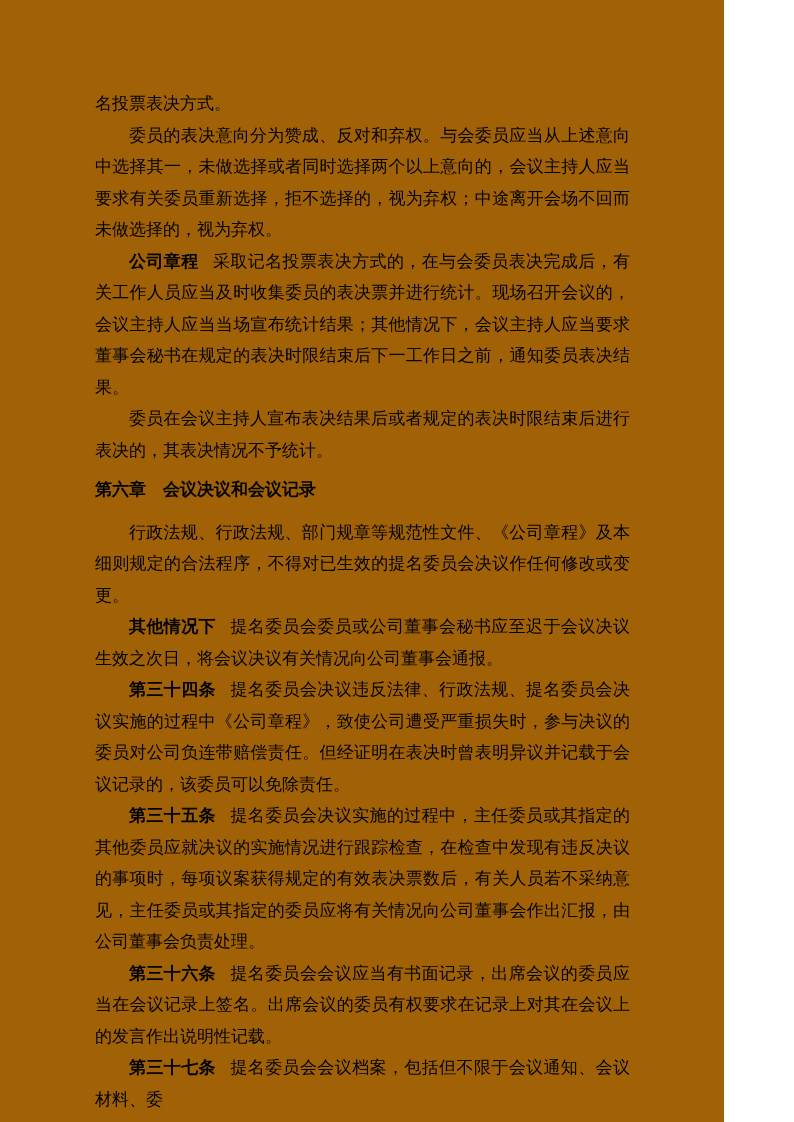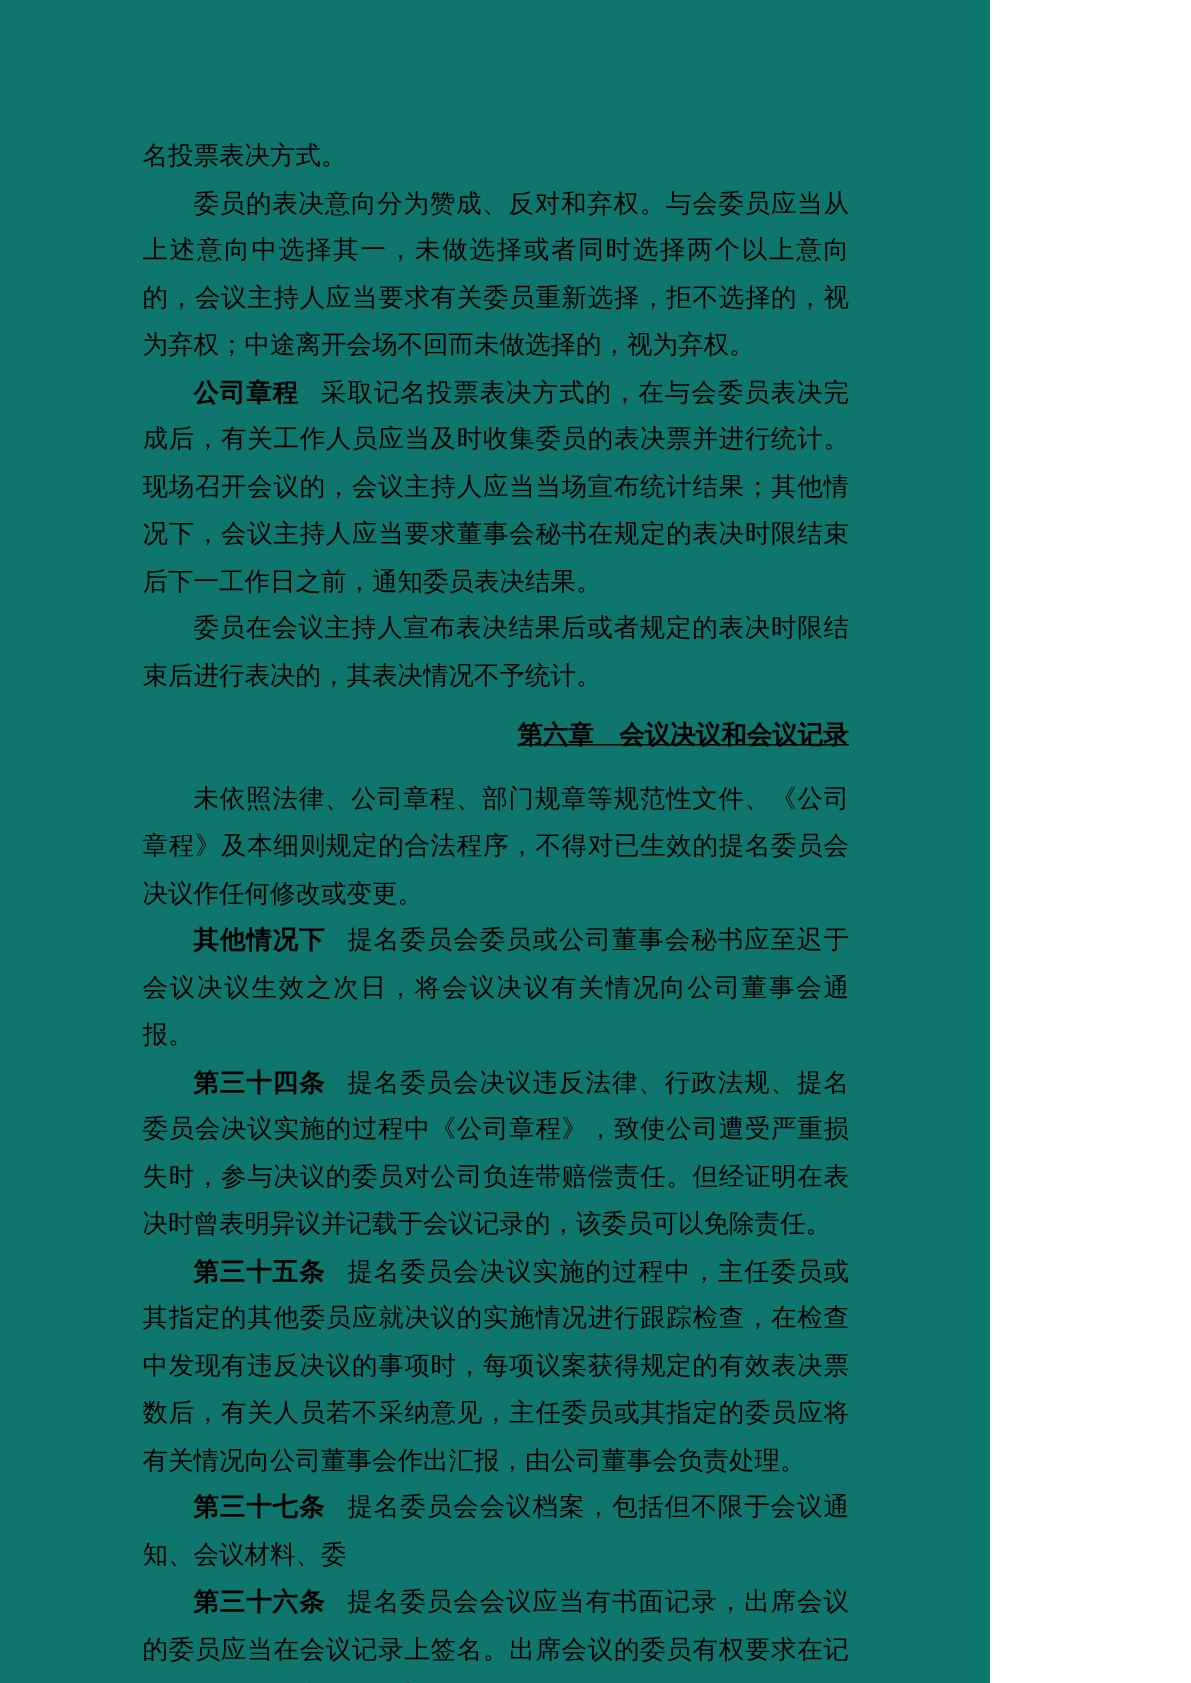--- a/index.html
+++ b/index.html
@@ -7,59 +7,58 @@
     padding: 0;
     background: #ffffff;
   }
   body {
     width: 794px;
     height: 1122px;
     overflow: hidden;
   }
   #doc-page {
     box-sizing: border-box;
-    width: 660px;
+    width: 724px;
     height: 1122px;
     padding: 88px 94px 0 95px;
-    background: #0f766e;
+    background: #a16207;
     color: #000000;
     font-family: "Liberation Serif", "DejaVu Serif", serif;
     font-size: 17px;
     line-height: 31.5px;
   }
   #doc-page p {
     margin: 0;
     text-align: justify;
     text-indent: 2em;
     word-break: break-all;
   }
   #doc-page p.no-indent {
     text-indent: 0;
   }
   #doc-page p.heading {
-    text-align: right;
+    text-align: left;
     text-indent: 0;
     font-weight: bold;
     margin-top: 8px;
     margin-bottom: 11px;
-    text-decoration: underline;
   }
   #doc-page .article-label {
     font-weight: bold;
     margin-right: 0.85em;
   }
 </style>
 </head>
 <body>
 
 <div id="doc-page">
     <p class="no-indent">名投票表决方式。</p>
     <p>委员的表决意向分为赞成、反对和弃权。与会委员应当从上述意向中选择其一，未做选择或者同时选择两个以上意向的，会议主持人应当要求有关委员重新选择，拒不选择的，视为弃权；中途离开会场不回而未做选择的，视为弃权。</p>
     <p><span class="article-label">公司章程</span><span>采取记名投票表决方式的，在与会委员表决完成后，有关工作人员应当及时收集委员的表决票并进行统计。现场召开会议的，会议主持人应当当场宣布统计结果；其他情况下，会议主持人应当要求董事会秘书在规定的表决时限结束后下一工作日之前，通知委员表决结果。</span></p>
     <p>委员在会议主持人宣布表决结果后或者规定的表决时限结束后进行表决的，其表决情况不予统计。</p>
     <p class="heading">第六章　会议决议和会议记录</p>
-    <p>未依照法律、公司章程、部门规章等规范性文件、《公司章程》及本细则规定的合法程序，不得对已生效的提名委员会决议作任何修改或变更。</p>
+    <p>行政法规、行政法规、部门规章等规范性文件、《公司章程》及本细则规定的合法程序，不得对已生效的提名委员会决议作任何修改或变更。</p>
     <p><span class="article-label">其他情况下</span><span>提名委员会委员或公司董事会秘书应至迟于会议决议生效之次日，将会议决议有关情况向公司董事会通报。</span></p>
     <p><span class="article-label">第三十四条</span><span>提名委员会决议违反法律、行政法规、提名委员会决议实施的过程中《公司章程》，致使公司遭受严重损失时，参与决议的委员对公司负连带赔偿责任。但经证明在表决时曾表明异议并记载于会议记录的，该委员可以免除责任。</span></p>
     <p><span class="article-label">第三十五条</span><span>提名委员会决议实施的过程中，主任委员或其指定的其他委员应就决议的实施情况进行跟踪检查，在检查中发现有违反决议的事项时，每项议案获得规定的有效表决票数后，有关人员若不采纳意见，主任委员或其指定的委员应将有关情况向公司董事会作出汇报，由公司董事会负责处理。</span></p>
+    <p><span class="article-label">第三十六条</span><span>提名委员会会议应当有书面记录，出席会议的委员应当在会议记录上签名。出席会议的委员有权要求在记录上对其在会议上的发言作出说明性记载。</span></p>
     <p><span class="article-label">第三十七条</span><span>提名委员会会议档案，包括但不限于会议通知、会议材料、委</span></p>
-    <p><span class="article-label">第三十六条</span><span>提名委员会会议应当有书面记录，出席会议的委员应当在会议记录上签名。出席会议的委员有权要求在记录上对其在会议上的发言作出说明性记载。</span></p>
   </div>
 
 </body></html>

